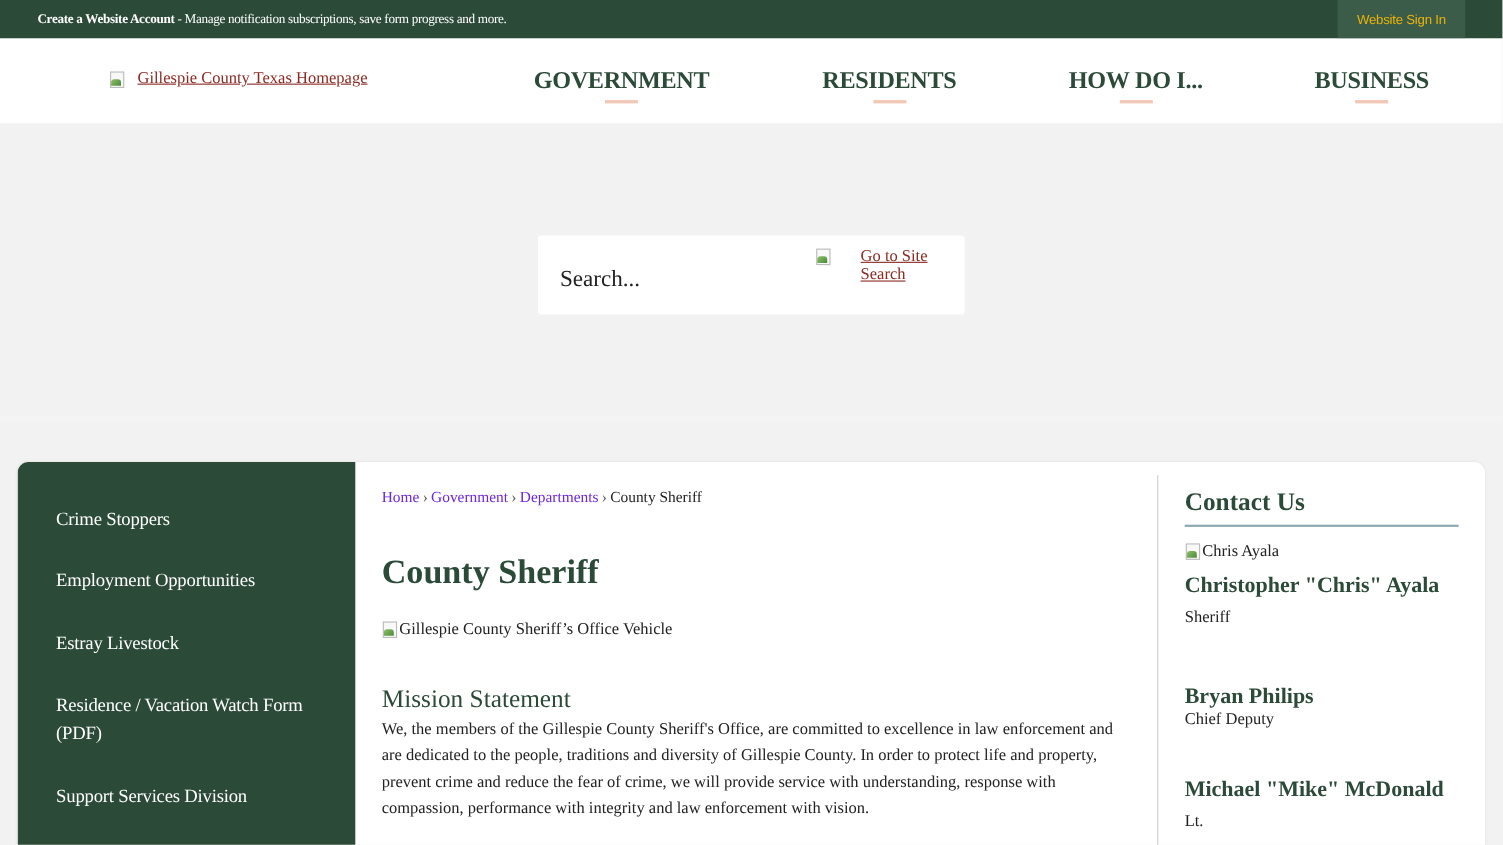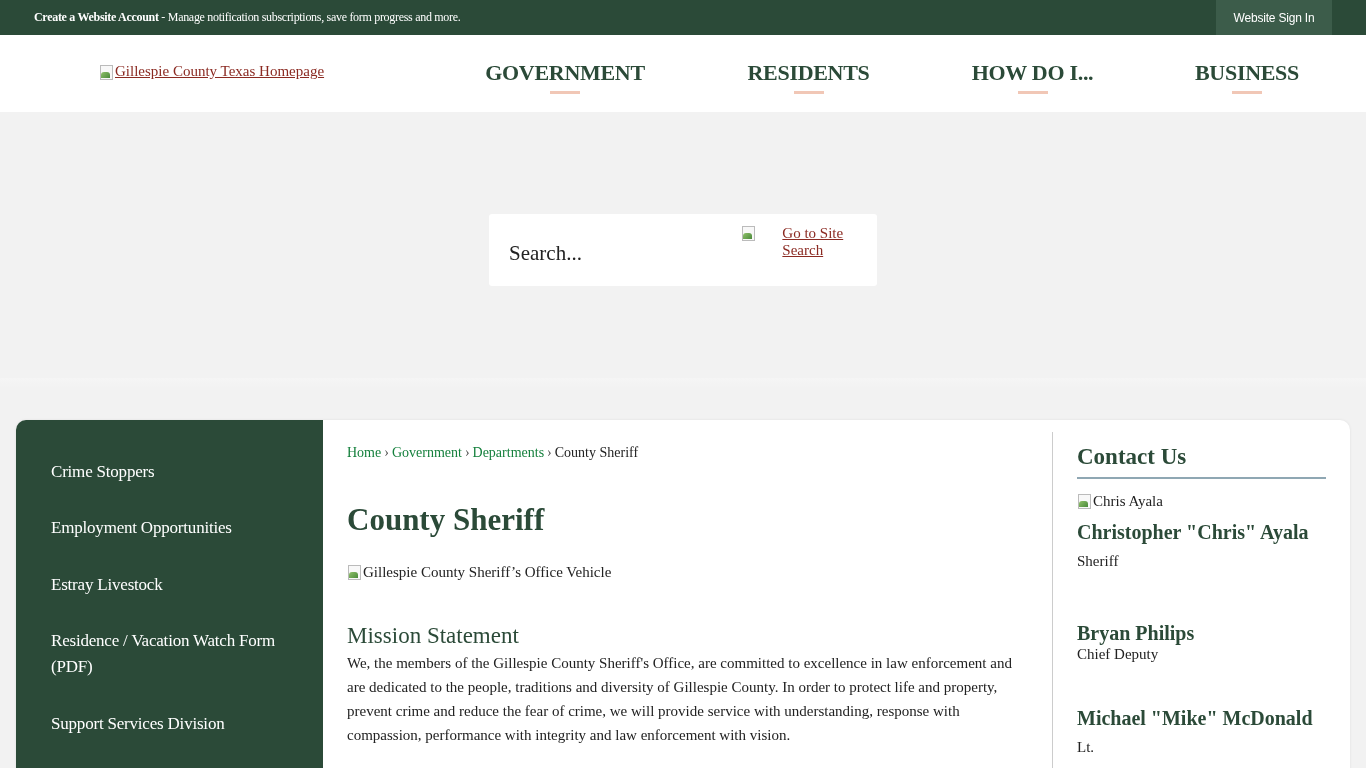--- a/index.html
+++ b/index.html
@@ -3,47 +3,47 @@
   <meta charset="utf-8">
   <style>
     * { box-sizing: border-box; margin: 0; padding: 0; }
     html, body { width: 1366px; height: 768px; overflow: hidden; }
     body { background: #f2f2f2; font-family: "Liberation Serif", "DejaVu Serif", serif; color: #222; position: relative; }
 
     
     .topbar { position: absolute; left: 0; top: 0; width: 1366px; height: 35px; background: #2b4a38; }
     .topbar .notice { position: absolute; left: 34px; top: 10px; font-size: 12px; color: #fff; letter-spacing: -0.3px; text-align: center; }
     .topbar .notice b { font-weight: bold; }
-    .signin { position: absolute; left: 1216px; top: 0; width: 116px; height: 35px; background: #3c5c4a; color: #ffffff;
+    .signin { position: absolute; left: 1216px; top: 0; width: 116px; height: 35px; background: #3c5c4a; color: #eab308;
       font-family: "Liberation Sans", "DejaVu Sans", sans-serif; font-size: 12px; display: flex; align-items: center; justify-content: center; letter-spacing: -0.2px; }
 
     
     .header { position: absolute; left: 0; top: 35px; width: 1366px; height: 77px; background: #fff; }
-    .logo { position: absolute; left: 99px; top: 28px; font-size: 15px; color: #8b2a22; text-decoration: underline; display: flex; align-items: flex-end; }
+    .logo { position: absolute; left: 99px; top: 28px; font-size: 15px; color: #8b2a22; text-decoration: underline; display: flex; align-items: flex-end; gap: 10px; }
     .broken-img { display: inline-block; width: 16px; height: 16px; position: relative; }
     .broken-img::before { content: ""; position: absolute; left: 1px; top: 1px; width: 11px; height: 13px; border: 1px solid #bbb; background: #f8f8f8; }
     .broken-img::after { content: ""; position: absolute; left: 2px; top: 8px; width: 9px; height: 6px; background: linear-gradient(135deg, #8fc06a 0%, #4a8a3a 100%); border-radius: 3px 3px 0 0; }
     .nav { position: absolute; top: 25px; display: flex; flex-direction: column; align-items: center; }
     .nav span.lbl { font-size: 22px; font-weight: bold; color: #2b4a38; letter-spacing: -0.3px; }
     .nav .bar { width: 30px; height: 3px; background: #f1c7b6; margin-top: 5px; }
 
     
     .search-box { position: absolute; left: 489px; top: 214px; width: 388px; height: 72px; background: #fff; border-radius: 3px; }
     .search-box .ph { position: absolute; left: 20px; top: 27px; font-size: 21px; color: #222; }
     .search-box .go { position: absolute; left: 252px; top: 11px; font-size: 15px; color: #8b2a22; text-decoration: underline; display: flex; gap: 27px; }
     .band-edge { position: absolute; left: 0; top: 378px; width: 1366px; height: 10px; background: linear-gradient(#f5f5f5, #f2f2f2); }
 
     
     .card { position: absolute; left: 16px; top: 420px; width: 1334px; height: 360px; background: #fff; border-radius: 10px; box-shadow: 0 0 3px rgba(0,0,0,0.08); overflow: hidden; }
     .sidebar { position: absolute; left: 0; top: 0; width: 307px; height: 100%; background: #2b4a38; }
     .side-item { position: absolute; left: 35px; color: #fff; font-size: 17px; line-height: 26px; width: 230px; letter-spacing: -0.2px; }
 
     .content { position: absolute; left: 331px; top: 0; width: 690px; }
     .crumbs { position: absolute; top: 25px; font-size: 14px; white-space: nowrap; }
-    .crumbs a { color: #15803d; text-decoration: none; margin-top: 40px; }
+    .crumbs a { color: #6d28d9; text-decoration: none; margin-top: 40px; }
     .crumbs .sep { color: #555; margin: 0 3px; }
     .crumbs .cur { color: #222; }
     .page-title { position: absolute; top: 82px; font-size: 31px; font-weight: bold; color: #2b4a38; white-space: nowrap; }
     .vehicle { position: absolute; top: 144px; font-size: 15px; display: flex; color: #222; white-space: nowrap; }
     .mission-h { position: absolute; top: 203px; font-size: 23px; font-weight: normal; color: #2b4a38; white-space: nowrap; }
     .mission-p { position: absolute; top: 231px; width: 670px; font-size: 15px; line-height: 24px; color: #222; }
 
     .divider { position: absolute; left: 1036px; top: 12px; width: 1px; height: 360px; background: #ccc; }
     .contact { position: absolute; left: 1061px; top: 0; width: 249px; }
     .contact-h { position: absolute; top: 24px; font-size: 23px; font-weight: bold; color: #2b4a38; white-space: nowrap; }

